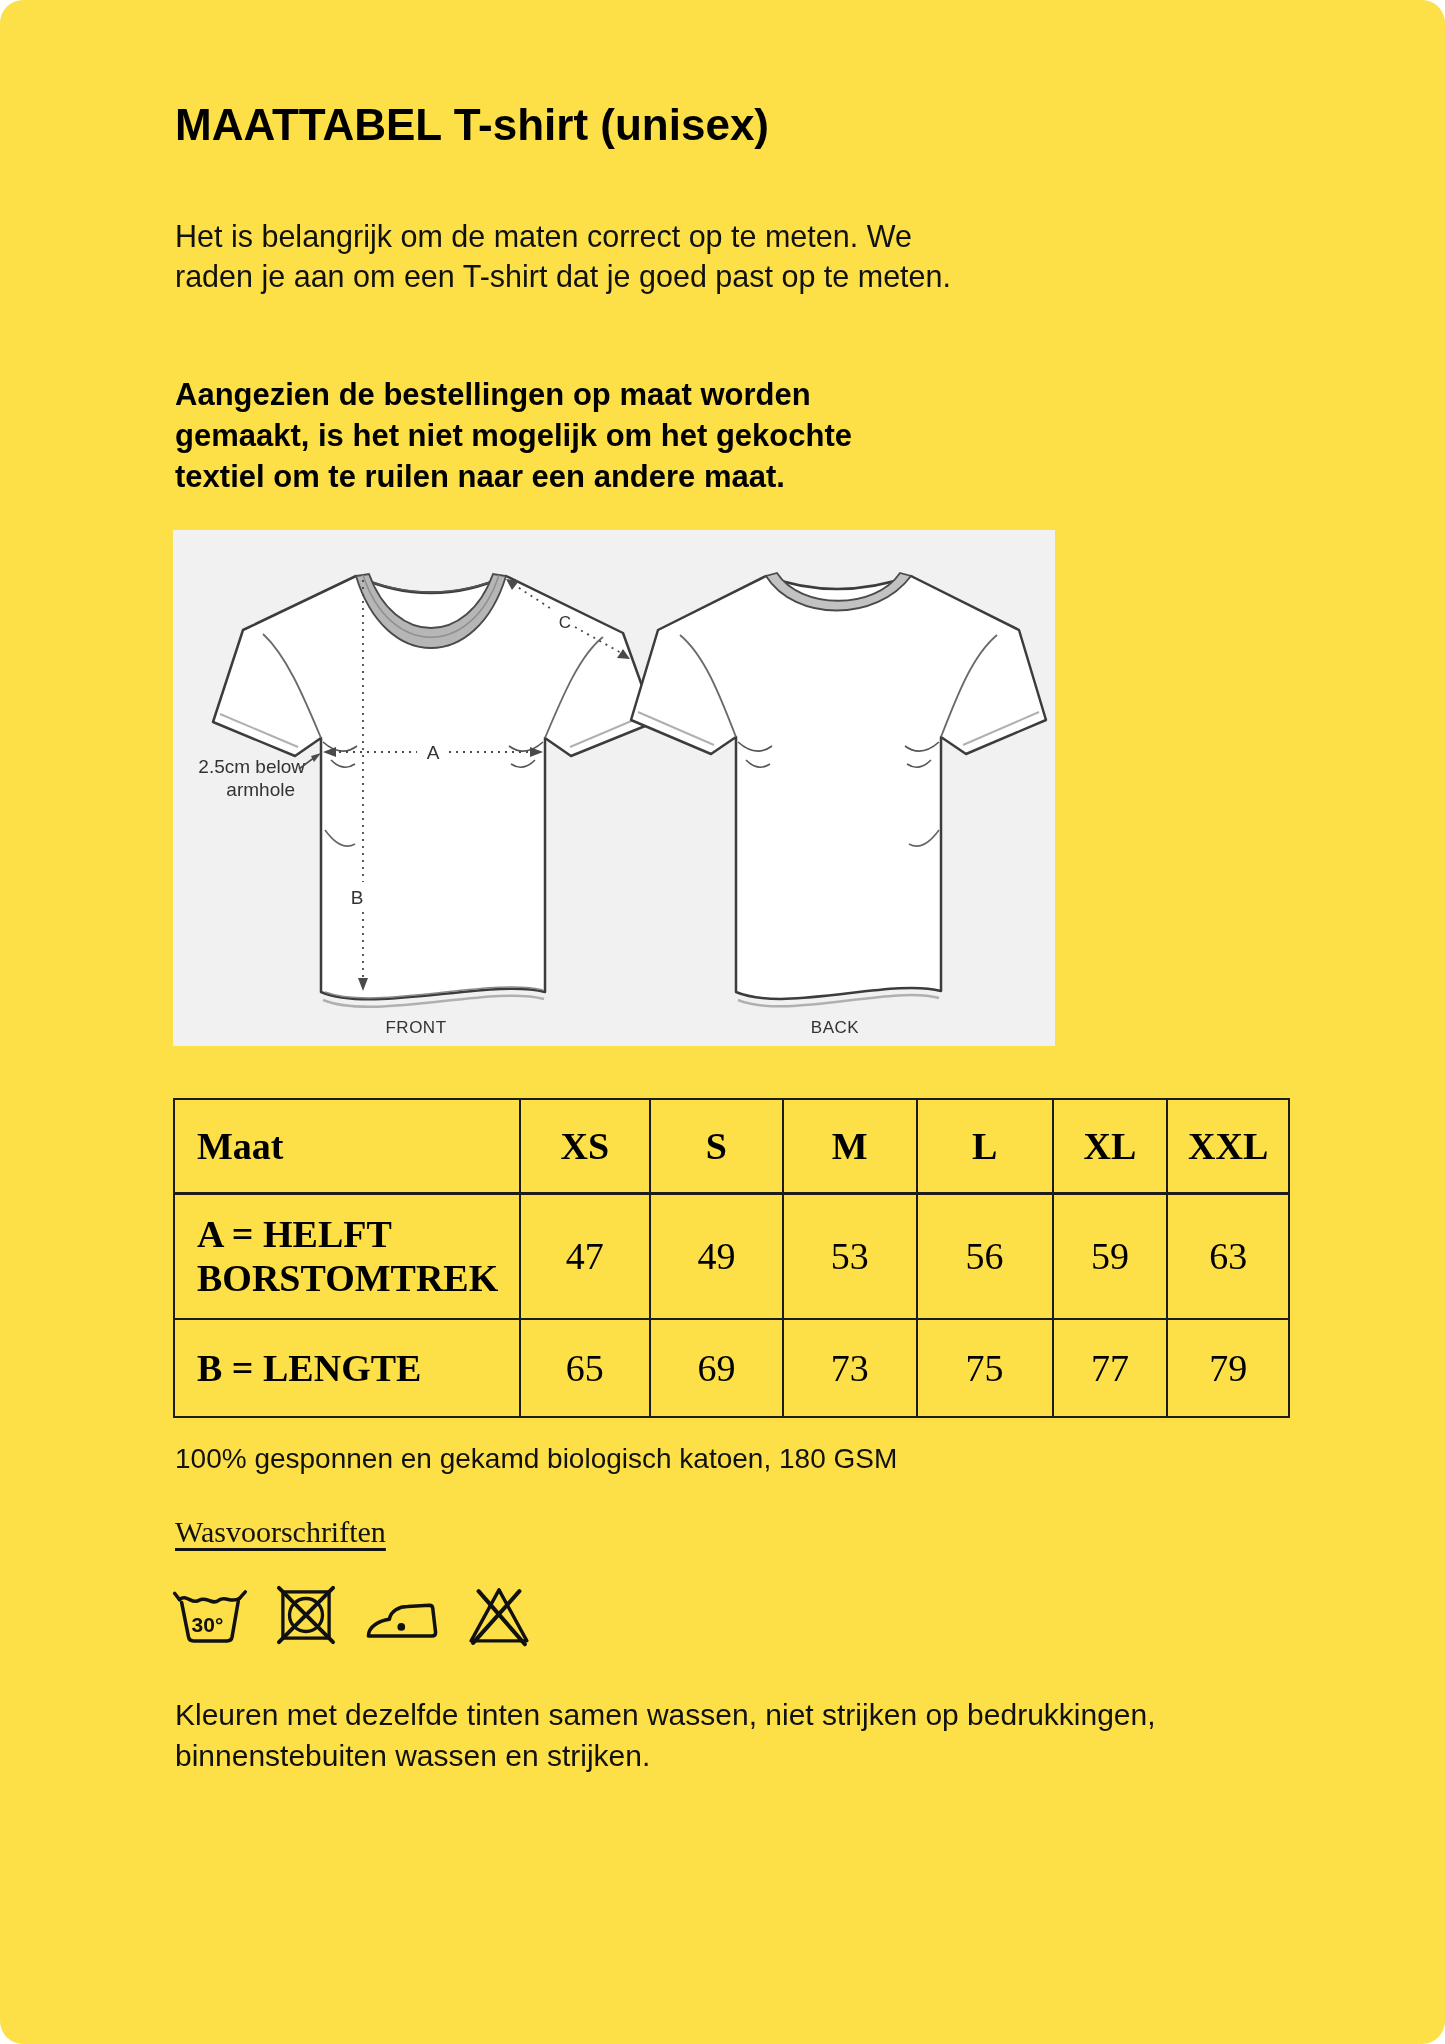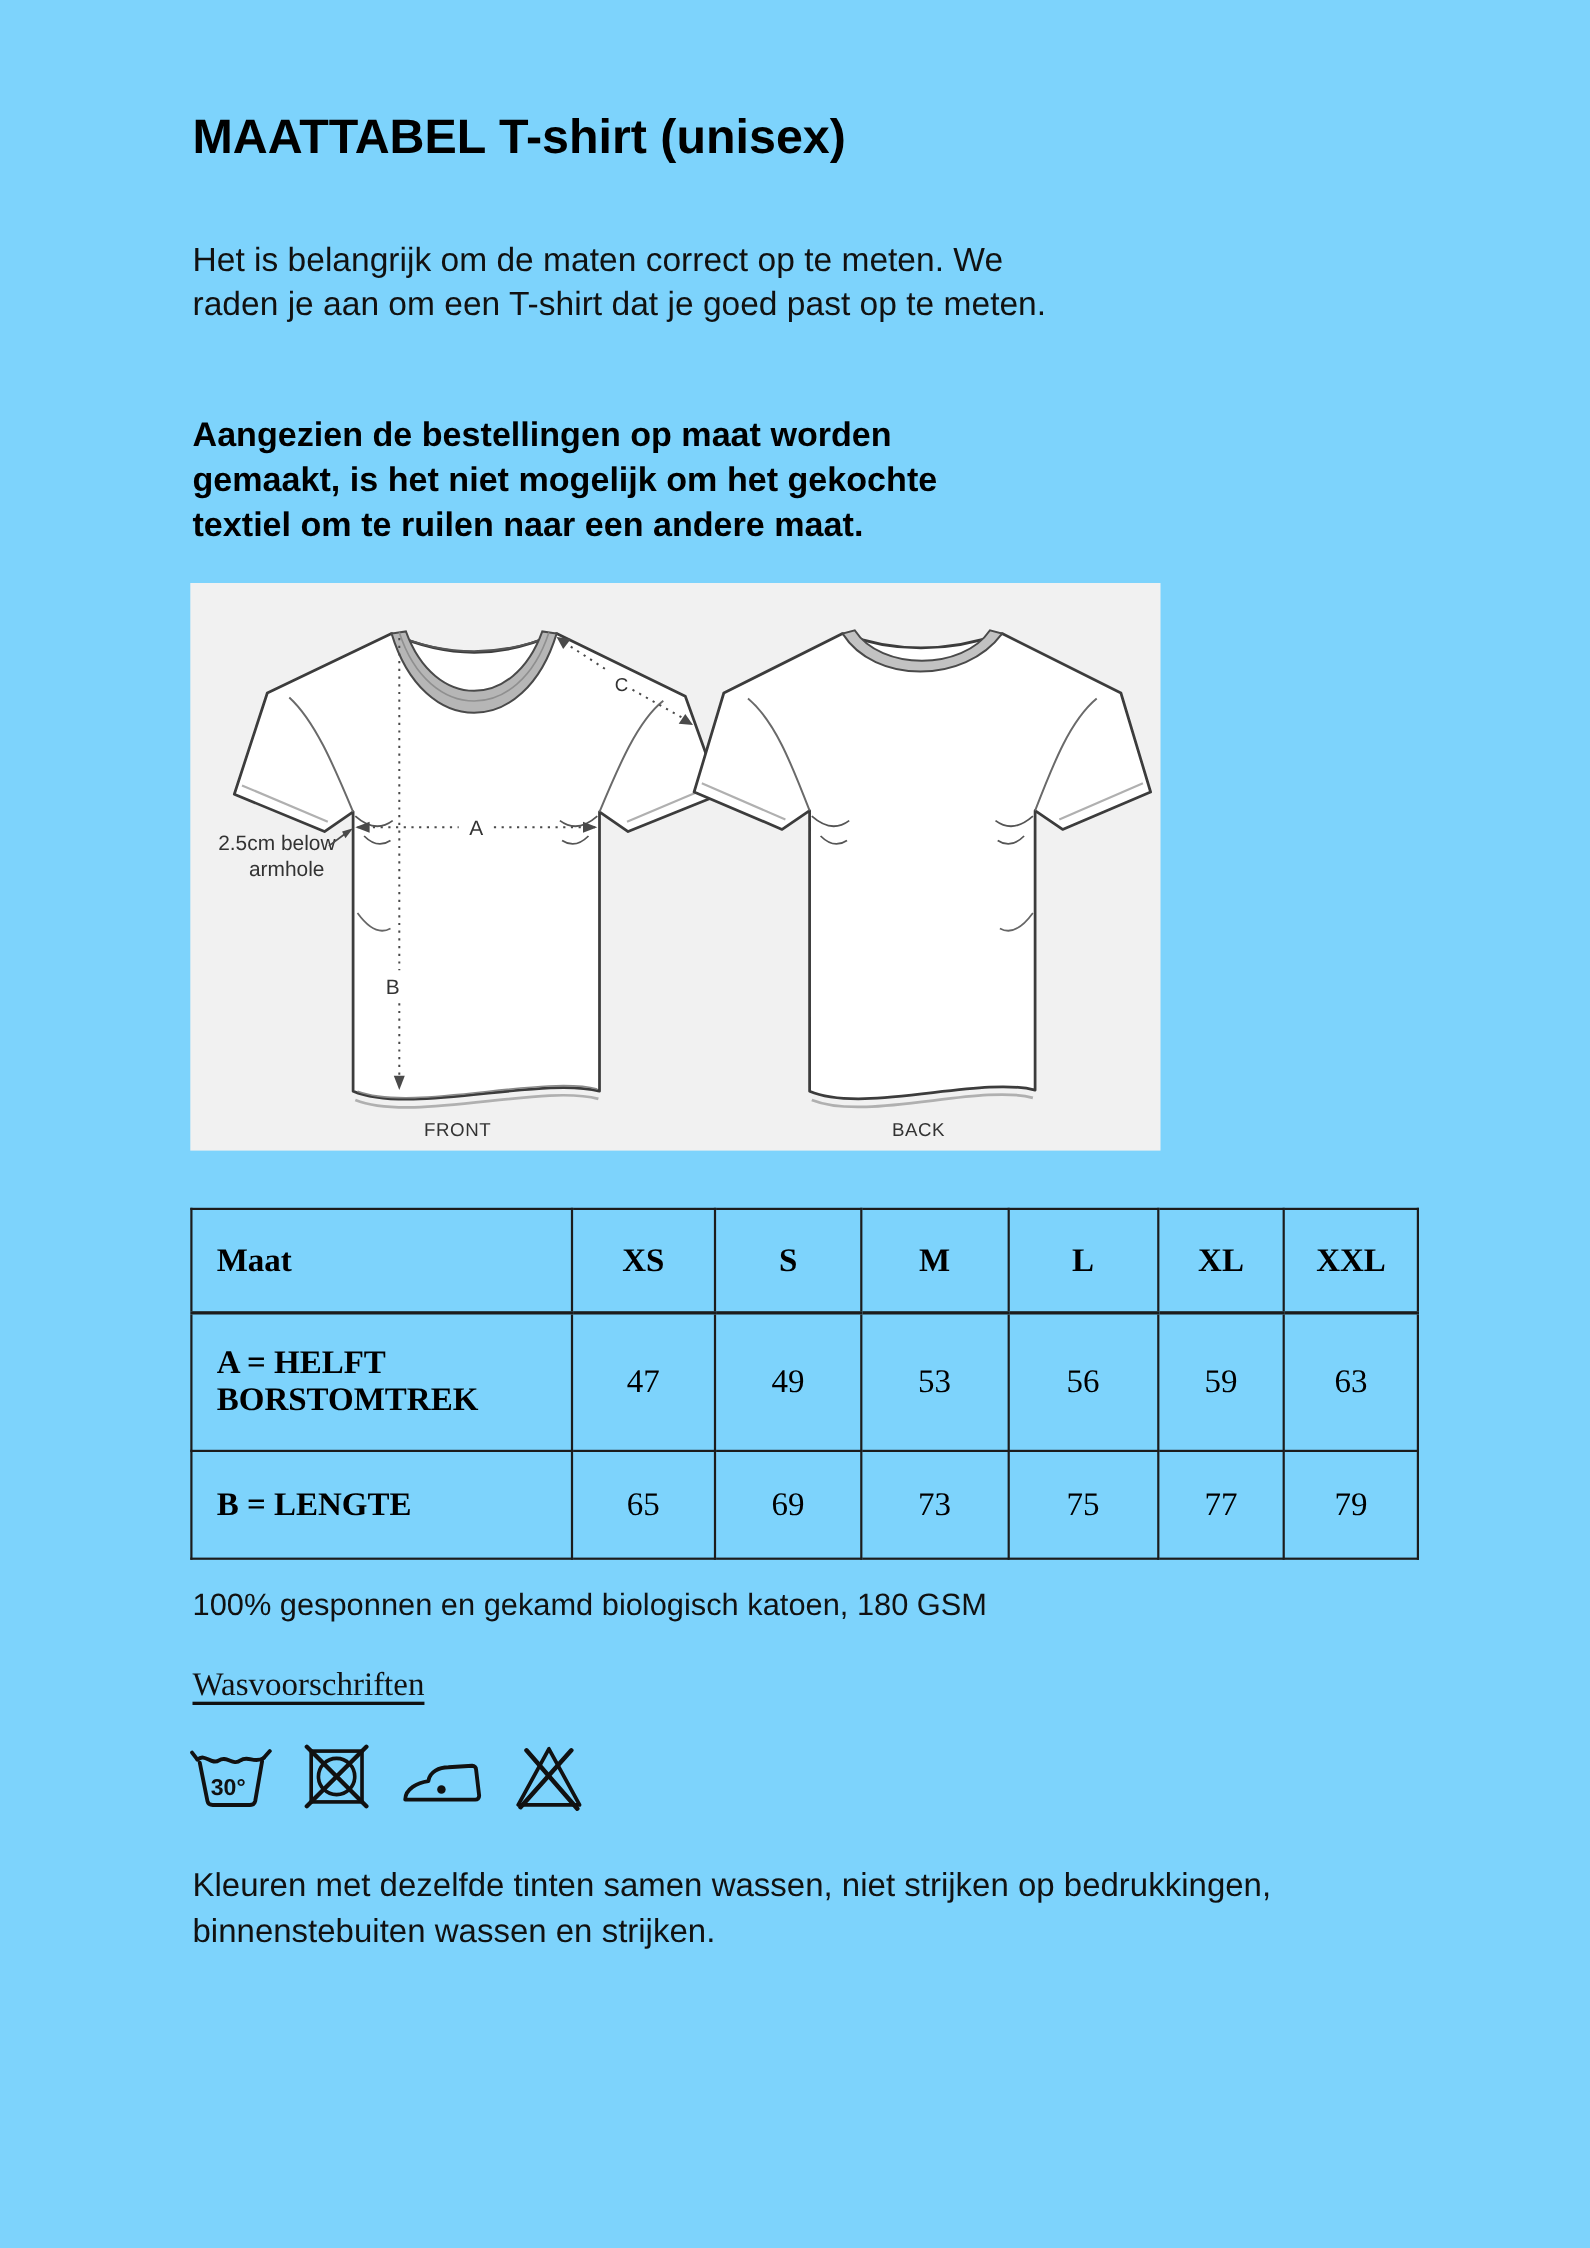--- a/index.html
+++ b/index.html
@@ -1,23 +1,24 @@
 <!DOCTYPE html>
 <html><head>
 <meta charset="utf-8">
 <style>
   * { margin:0; padding:0; box-sizing:border-box; }
   html,body { background:#ffffff; }
   #page {
     position:relative;
     width:1445px; height:2044px;
-    background:#7dd3fc;
+    background:#fde047;
     font-family:"Liberation Sans", sans-serif;
     color:#1a1a1a;
     overflow:hidden;
+    border-radius:23px;
   }
   .abs { position:absolute; }
 
   #doc-title {
     left:175px; top:100px;
     font-size:44px; font-weight:bold; color:#000;
     letter-spacing:0px;
   }
   #intro-paragraph {
     left:175px; top:216px; width:800px;
@@ -41,21 +42,21 @@
   #size-table-wrap { left:173px; top:1098px; }
   table#size-table {
     border-collapse:collapse;
     width:1117px;
     font-family:"Liberation Serif", serif;
     color:#000;
     table-layout:fixed;
   }
   #size-table th, #size-table td {
     border:2px solid #1c1c1c;
-    font-size:30px;
+    font-size:38px;
     text-align:center;
     vertical-align:middle;
   }
   #size-table th { font-weight:bold; }
   #size-table tr.header-row { height:94px; }
   #size-table tr.header-row th { border-bottom:3px solid #1c1c1c; }
   #size-table tr.row-a { height:126px; }
   #size-table tr.row-b { height:98px; }
   #size-table .label-cell {
     text-align:left; padding-left:22px; padding-right:10px;

